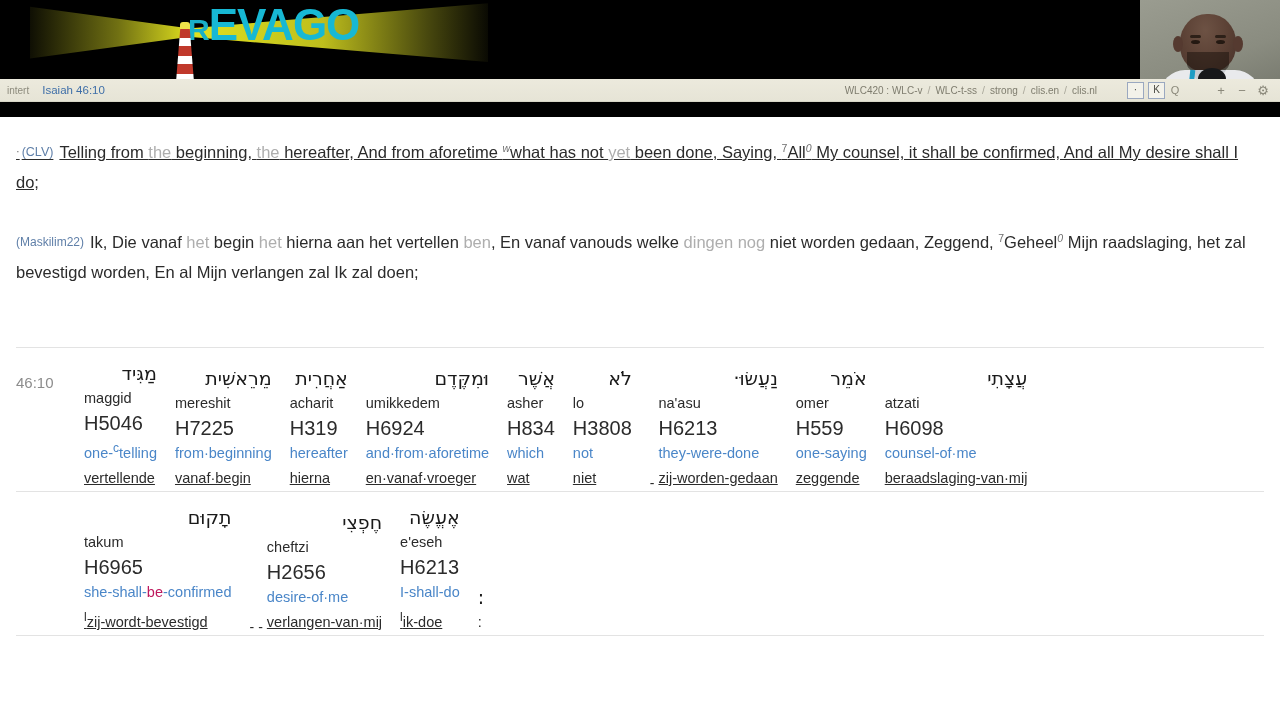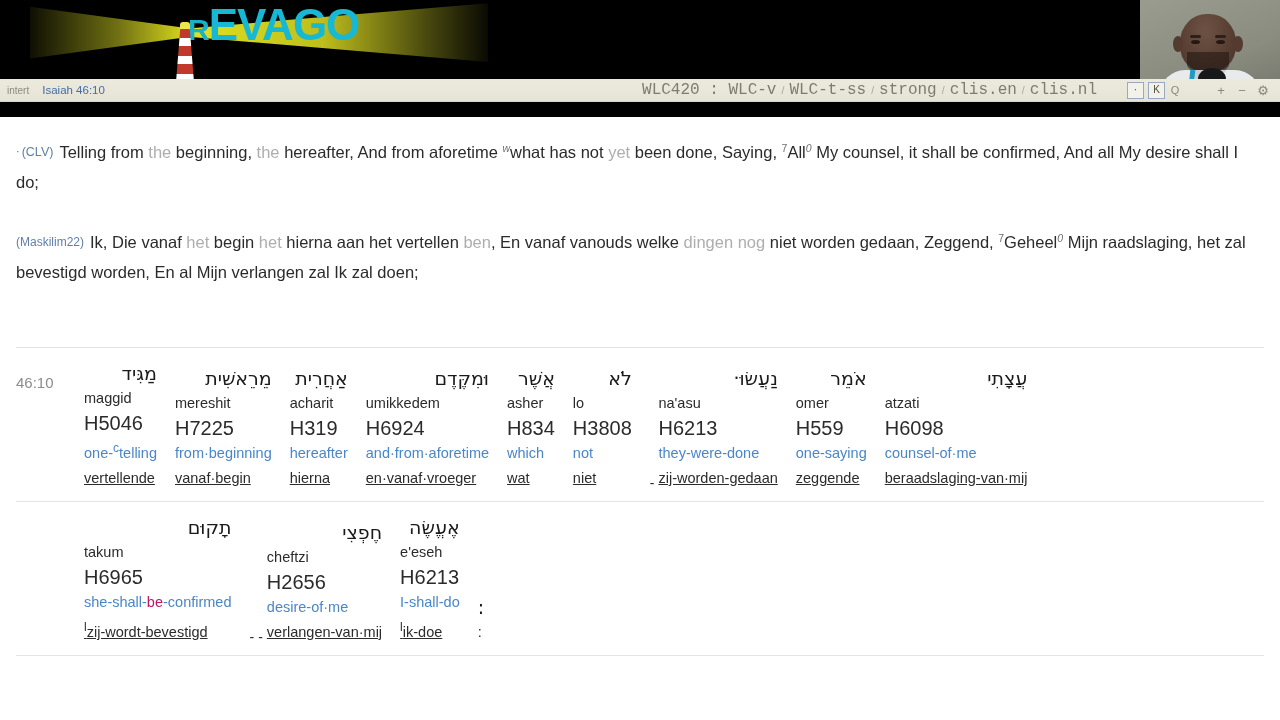--- a/index.html
+++ b/index.html
@@ -66,21 +66,21 @@
   
   #toolbar{
     position:absolute;left:0;top:79px;width:1280px;height:22px;
     background:linear-gradient(180deg,#eceadd 0%,#e6e4d6 100%);
     border-bottom:1px solid #d7d5c6;
     display:flex;align-items:center;font-size:10.5px;color:#7e7c6e;
   }
   #tb-intert{margin-left:7px;color:#8d8b7d;font-size:10px;}
   #tb-ref{margin-left:13px;color:#3f6fa8;font-size:11.5px;}
   #tb-right{margin-left:auto;display:flex;align-items:center;padding-right:8px;}
-  .tb-link{color:#7e7c6e;font-size:16px;white-space:nowrap;font-family:Liberation Mono, monospace;}
+  .tb-link{color:#7e7c6e;font-size:10px;white-space:nowrap;}
   .tb-sep{color:#a9a79a;margin:0 5px;font-size:10.5px;}
   .tb-box{
     display:inline-flex;align-items:center;justify-content:center;
     width:15px;height:15px;margin-left:4px;border:1px solid #9aa8c0;
     background:#f3f2ea;font-size:10px;color:#4a4a42;line-height:1;
   }
   .tb-plain{display:inline-flex;align-items:center;justify-content:center;width:16px;height:15px;
     margin-left:2px;font-size:11px;color:#8a887a;}
   .tb-gap{width:26px;display:inline-block;}
   .tb-icon{display:inline-flex;align-items:center;justify-content:center;width:18px;height:16px;
@@ -95,30 +95,30 @@
 
   
   .verse{font-size:16.5px;line-height:30px;color:#2b2b2b;margin-bottom:4px;
     font-family:"Liberation Sans",sans-serif;}
   .verse .tag{color:#5f7fa8;font-size:12.5px;vertical-align:2px;}
   .verse .bullet{color:#6a6a6a;font-size:11px;vertical-align:3px;margin-right:2px;}
   .verse .lt{color:#aeaeae;}
   .verse .sup{font-size:10.5px;vertical-align:6px;color:#6e6e6e;}
   .verse .supi{font-size:10.5px;vertical-align:6px;color:#6e6e6e;font-style:italic;}
   .verse .body{margin-left:6px;}
-  #verse-clv{margin-top:2px;}
+  #verse-clv{margin-top:2px;text-decoration:underline;}
   #verse-mask{margin-top:26px;}
   #verse-mask .tag{font-size:12px;}
 
   
   #interlinear{margin-top:60px;}
   .il-row{
     display:flex;align-items:flex-start;
     border-bottom:1px solid #e3e3e3;
-    padding-bottom:10px;margin-bottom:0;
+    padding-bottom:0;margin-bottom:0;
   }
   .il-row.first{border-top:1px solid #e3e3e3;padding-top:12px;}
   .il-row.second{padding-top:12px;}
   .il-ref{
     width:68px;flex:0 0 68px;color:#8c8c8c;font-size:15px;padding-top:14px;
     font-family:"Liberation Sans",sans-serif;
   }
   .il-cells{display:flex;align-items:flex-end;flex-wrap:nowrap;}
   .il-cell{display:flex;flex-direction:column;margin-right:18px;}
   .il-dash{color:#2b2b2b;font-size:14px;padding-top:30px;margin-right:4px;}

